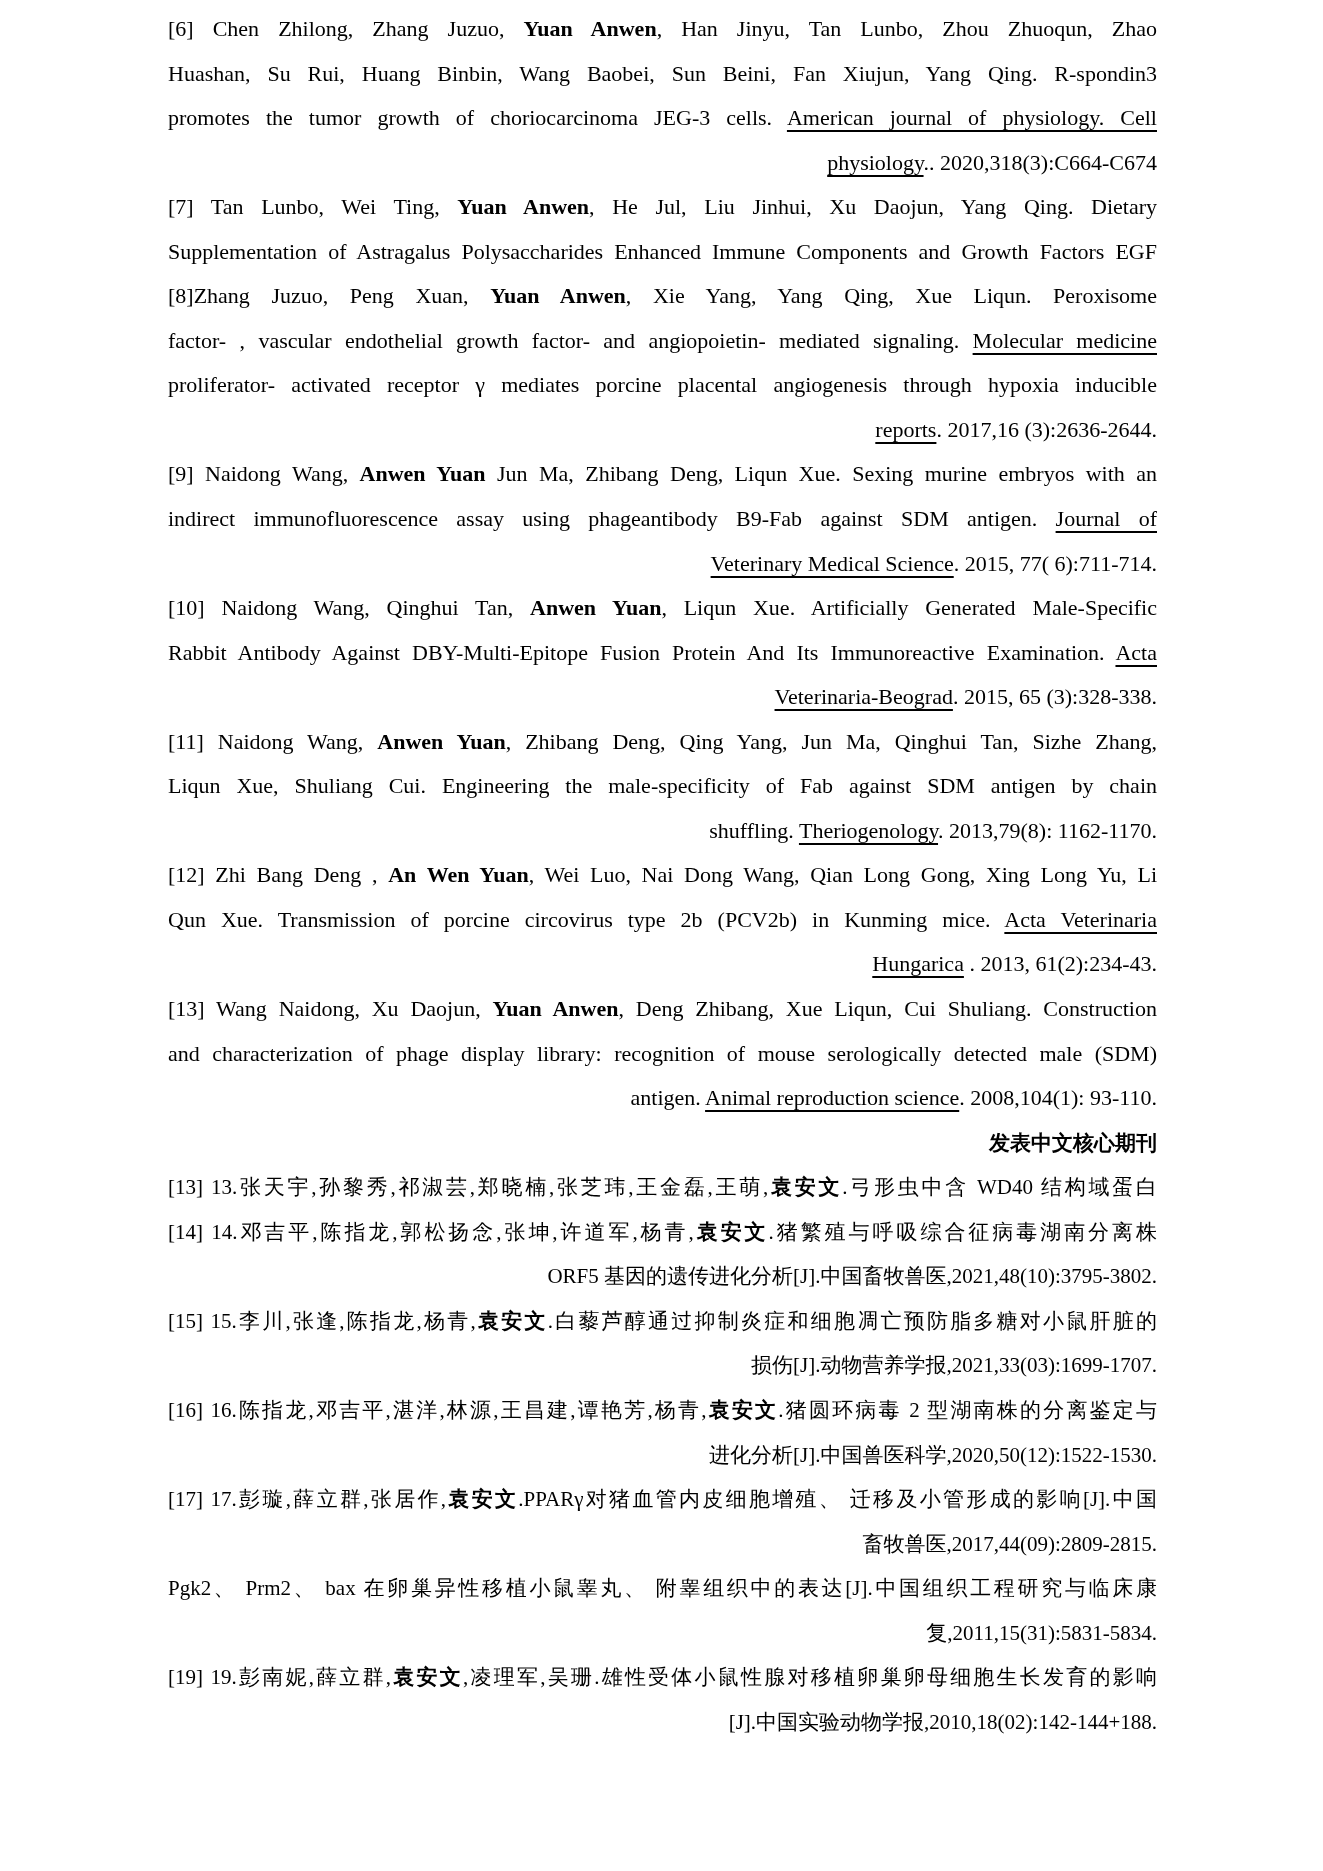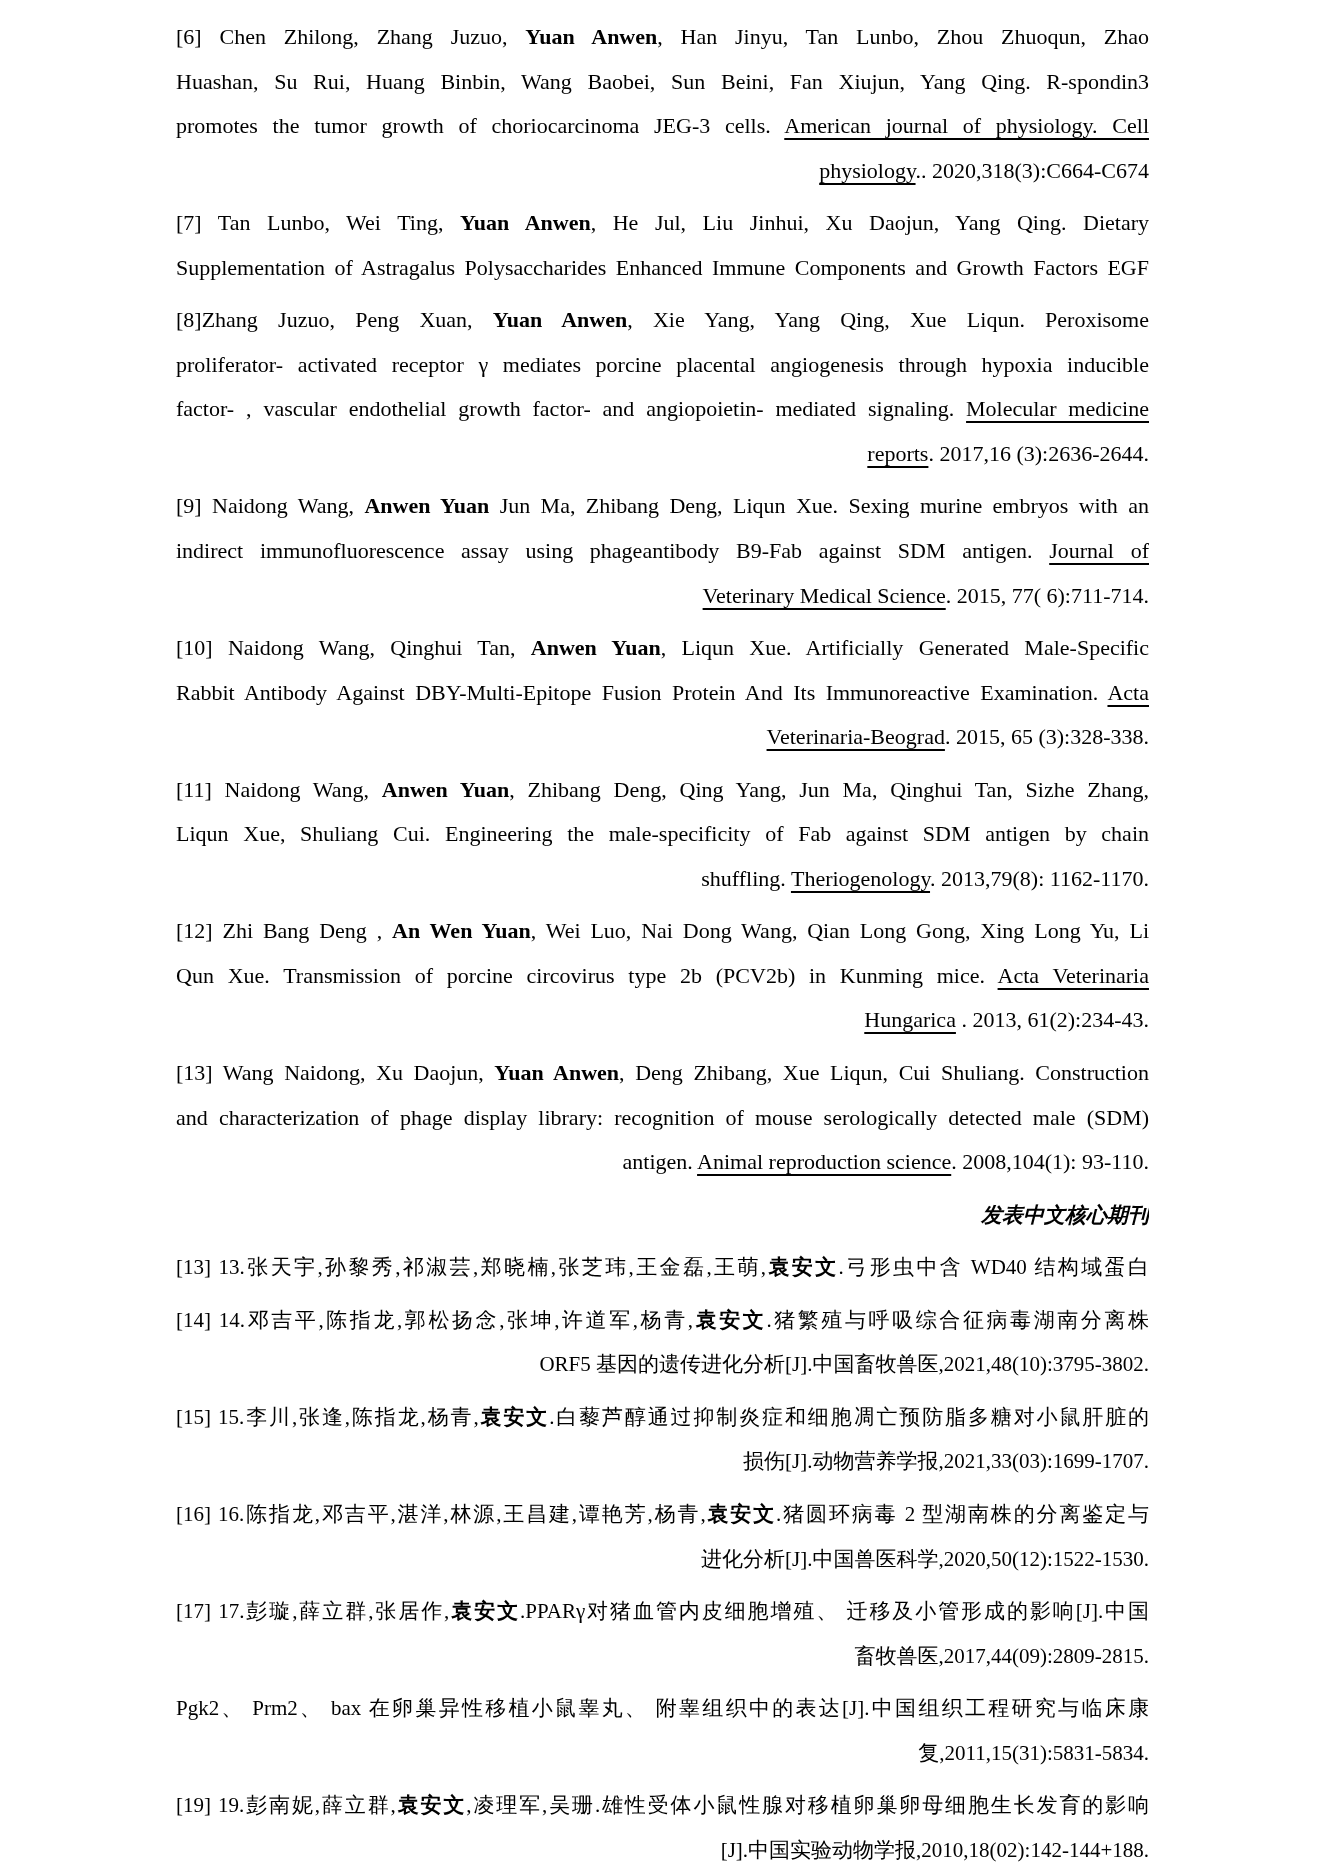--- a/index.html
+++ b/index.html
@@ -13,21 +13,21 @@
     overflow: hidden;
     color: #000000;
     font-family: "Liberation Serif", "DejaVu Serif", serif;
     font-size: 22px;
   }
   .doc {
     padding: 7px 166px 0 168px;
     width: 989px;
   }
   .para {
-    margin: 8px;
+    margin: 0;
     padding: 0;
   }
   .line {
     height: 44.55px;
     line-height: 44.55px;
     overflow: hidden;
     text-align: right;
   }
   .line.just {
     text-align: justify;
@@ -39,42 +39,41 @@
   .bold {
     font-weight: bold;
   }
   .underline {
     text-decoration: underline;
     text-decoration-thickness: 1.5px;
     text-underline-offset: 5px;
   }
   .para.heading .line {
     font-weight: bold;
-    font-style: italic;
   }
 </style>
 </head>
 <body>
 
 <div class="doc">
   <div id="doc-body">
       <div class="para">
         <div class="line just"><span>[6] Chen Zhilong,  Zhang Juzuo,  </span><span class="bold">Yuan Anwen</span><span>,  Han Jinyu,  Tan Lunbo,  Zhou Zhuoqun,  Zhao</span></div>
         <div class="line just"><span>Huashan,  Su Rui,  Huang Binbin,  Wang Baobei,  Sun Beini,  Fan Xiujun,  Yang Qing. R-spondin3</span></div>
         <div class="line just"><span>promotes the tumor growth of choriocarcinoma JEG-3 cells. </span><span class="underline">American journal of physiology. Cell</span></div>
         <div class="line last"><span class="underline">physiology</span><span>.. 2020,318(3):C664-C674</span></div>
       </div>
       <div class="para">
         <div class="line just"><span>[7] Tan Lunbo,  Wei Ting,  </span><span class="bold">Yuan Anwen</span><span>,  He Jul,  Liu Jinhui,  Xu Daojun,  Yang Qing. Dietary</span></div>
         <div class="line just"><span>Supplementation of Astragalus Polysaccharides Enhanced Immune Components and Growth Factors EGF</span></div>
       </div>
       <div class="para">
         <div class="line just"><span>[8]Zhang Juzuo,  Peng Xuan,  </span><span class="bold">Yuan Anwen</span><span>,  Xie Yang,  Yang Qing,  Xue Liqun. Peroxisome</span></div>
+        <div class="line just"><span>factor- , vascular endothelial growth factor-  and angiopoietin- mediated signaling. </span><span class="underline">Molecular medicine</span></div>
         <div class="line just"><span>proliferator- activated receptor γ mediates porcine placental angiogenesis through hypoxia inducible</span></div>
-        <div class="line just"><span>factor- , vascular endothelial growth factor-  and angiopoietin- mediated signaling. </span><span class="underline">Molecular medicine</span></div>
         <div class="line last"><span class="underline">reports</span><span>. 2017,16 (3):2636-2644.</span></div>
       </div>
       <div class="para">
         <div class="line just"><span>[9] Naidong Wang,  </span><span class="bold">Anwen Yuan</span><span>  Jun Ma,  Zhibang Deng,  Liqun Xue. Sexing murine embryos with an</span></div>
         <div class="line just"><span>indirect immunofluorescence assay using phageantibody B9-Fab against SDM antigen. </span><span class="underline">Journal of</span></div>
         <div class="line last"><span class="underline">Veterinary Medical Science</span><span>. 2015, 77( 6):711-714.</span></div>
       </div>
       <div class="para">
         <div class="line just"><span>[10] Naidong Wang,  Qinghui Tan,  </span><span class="bold">Anwen Yuan</span><span>,  Liqun Xue. Artificially Generated Male-Specific</span></div>
         <div class="line just"><span>Rabbit Antibody Against DBY-Multi-Epitope Fusion Protein And Its Immunoreactive Examination. </span><span class="underline">Acta</span></div>

